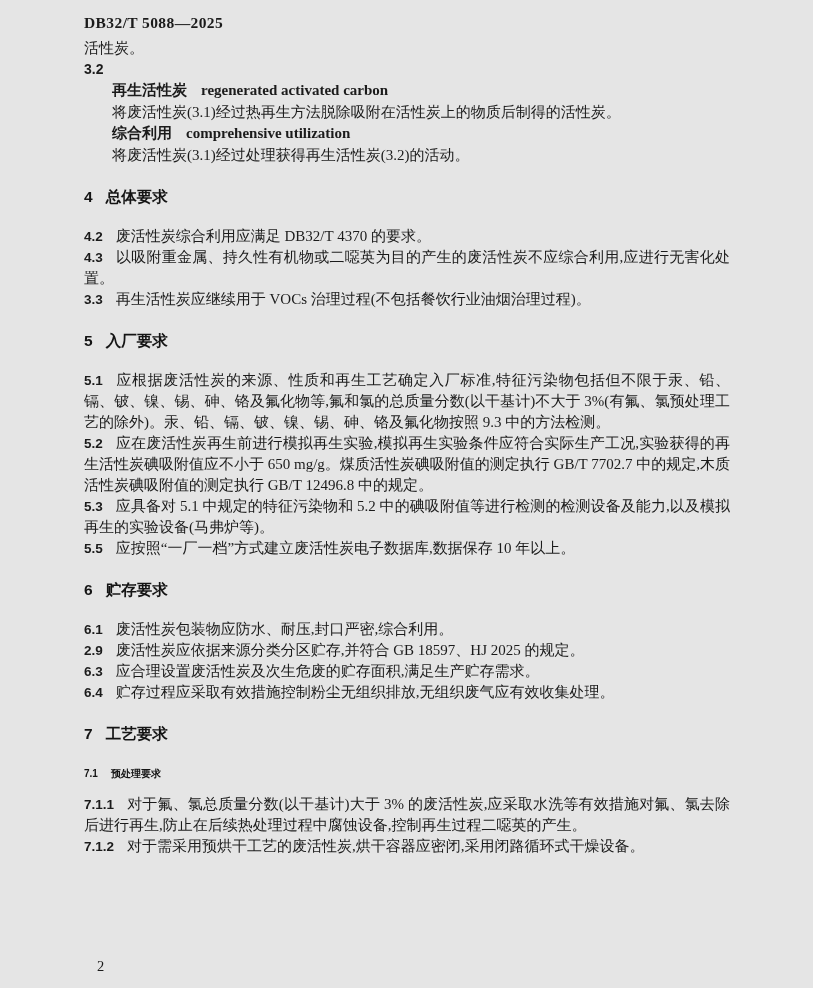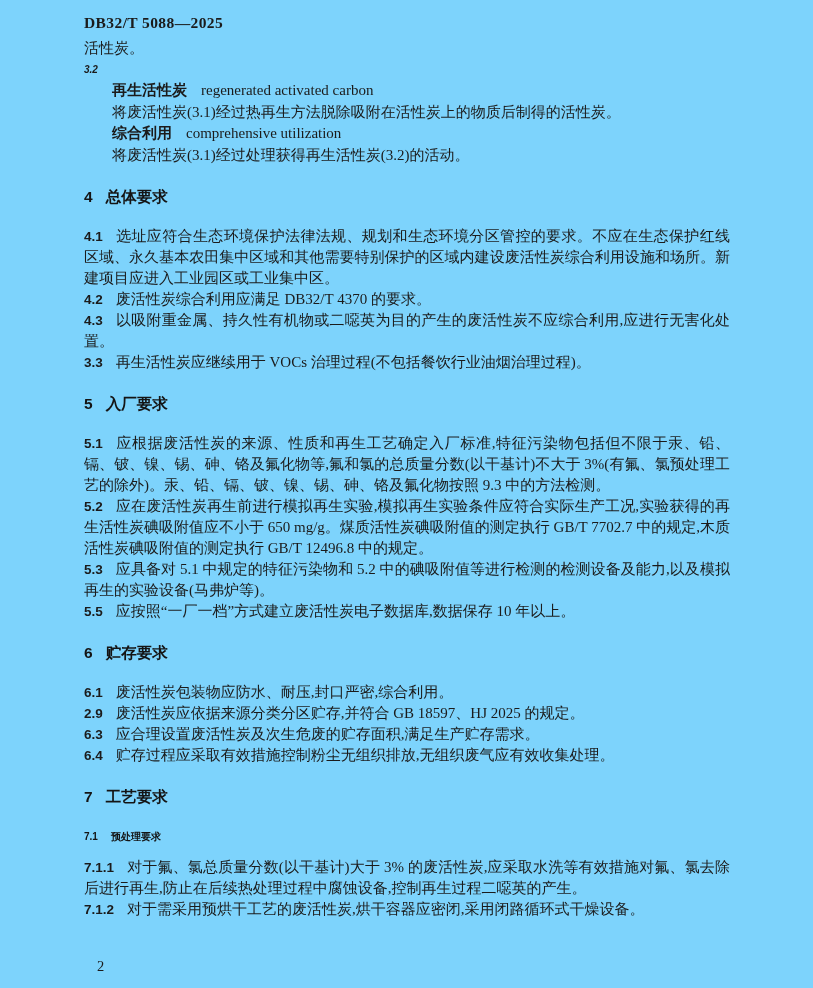--- a/index.html
+++ b/index.html
@@ -10,21 +10,21 @@
   body {
     width: 813px;
     height: 988px;
     font-family: "Liberation Serif", "DejaVu Serif", serif;
     color: #1b1b1b;
   }
   .page {
     position: relative;
     width: 813px;
     height: 988px;
-    background: #7dd3fc;
+    background: #e5e5e5;
     overflow: hidden;
   }
   .content {
     position: absolute;
     left: 84px;
     top: 12px;
     width: 646px;
   }
   .doc-header {
     margin: 0 0 5px 0;
@@ -35,32 +35,31 @@
   }
   p {
     margin: 0;
     font-size: 15px;
     line-height: 21px;
     text-align: justify;
   }
   .clause-no {
     font-family: "Liberation Sans", "DejaVu Sans", sans-serif;
     font-weight: bold;
-    font-size: 10px;
-    font-style: italic;
+    font-size: 14px;
   }
   .term {
     text-indent: 28px;
   }
   .term-zh {
     font-family: Liberation Mono, monospace;
     font-weight: bold;
   }
   .term-en {
-    font-weight: normal;
+    font-weight: bold;
     margin-left: 14px;
   }
   .def {
     text-indent: 28px;
   }
   h2.section-heading {
     margin: 20px 0 19px 0;
     font-family: "Liberation Sans", "DejaVu Sans", sans-serif;
     font-size: 15.5px;
     line-height: 21px;
@@ -110,23 +109,20 @@
 
     <p class="term">
       <span class="term-zh">综合利用</span><span class="term-en">comprehensive utilization</span>
     </p>
     <p class="def">将废活性炭(3.1)经过处理获得再生活性炭(3.2)的活动。</p>
 
     <h2 class="section-heading">
       <span class="sec-no">4</span><span>总体要求</span>
     </h2>
     <p class="clause">
-      <span class="num">4.1</span><span>选址应符合生态环境保护法律法规、规划和生态环境分区管控的要求。不应在生态保护红线区域、永久基本农田集中区域和其他需要特别保护的区域内建设废活性炭综合利用设施和场所。新建项目应进入工业园区或工业集中区。</span>
-    </p>
-    <p class="clause">
       <span class="num">4.2</span><span>废活性炭综合利用应满足 DB32/T 4370 的要求。</span>
     </p>
     <p class="clause">
       <span class="num">4.3</span><span>以吸附重金属、持久性有机物或二噁英为目的产生的废活性炭不应综合利用,应进行无害化处置。</span>
     </p>
     <p class="clause">
       <span class="num">3.3</span><span>再生活性炭应继续用于 VOCs 治理过程(不包括餐饮行业油烟治理过程)。</span>
     </p>
 
     <h2 class="section-heading">

